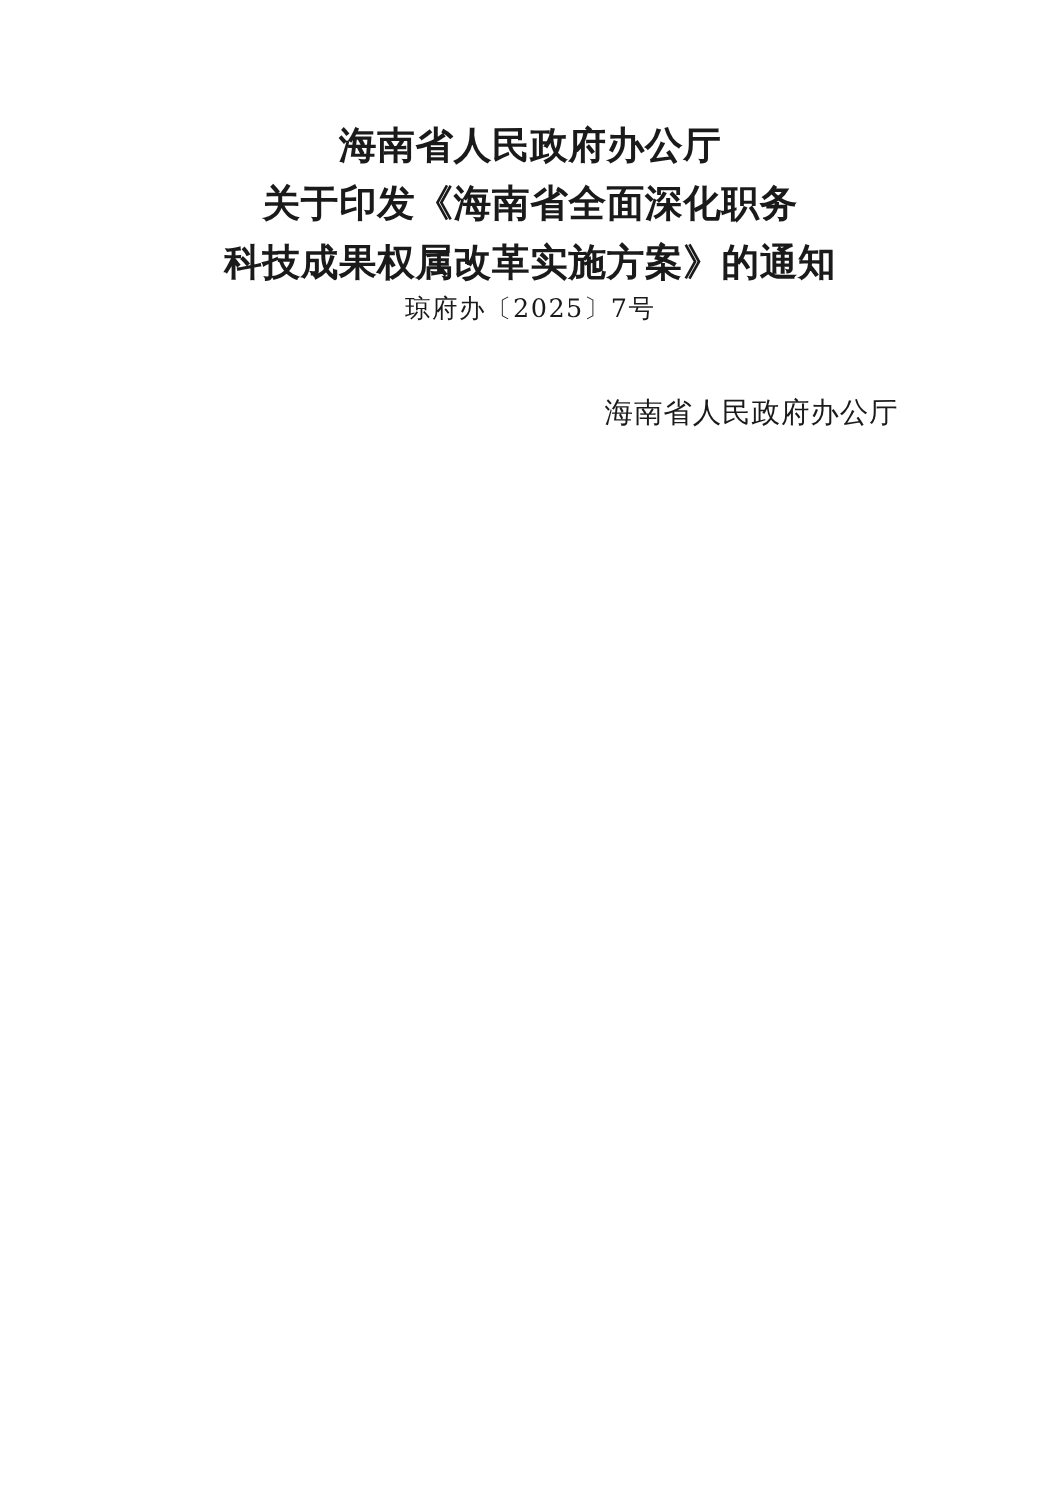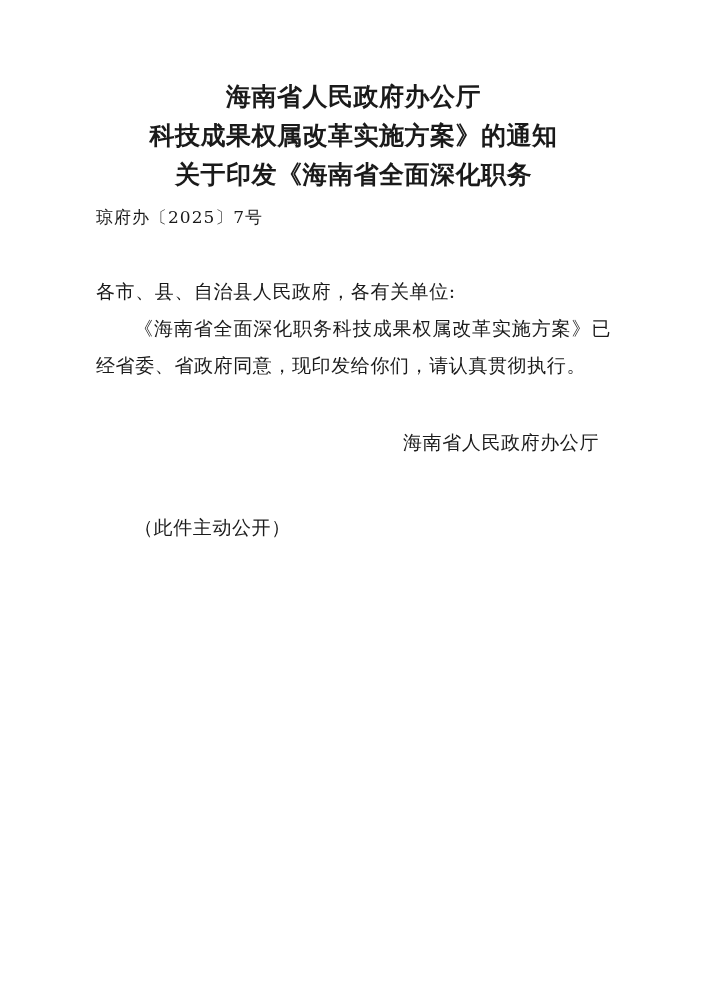--- a/index.html
+++ b/index.html
@@ -29,22 +29,21 @@
     line-height: 1.55;
     font-weight: bold;
     letter-spacing: 0.5px;
     font-family: "DejaVu Serif", "Liberation Serif", serif;
   }
   .doc-title .tline {
     display: block;
     white-space: nowrap;
   }
   .doc-number {
-    margin-top: 12px;
-    text-align: left;
+    text-align: center;
     font-size: 17px;
     letter-spacing: 1px;
     font-family: "DejaVu Serif", "Liberation Serif", serif;
   }
   .body-block {
     margin-top: 44px;
     font-size: 19px;
     line-height: 1.95;
     letter-spacing: 0.6px;
   }
@@ -78,30 +77,25 @@
     text-indent: 2em;
   }
 </style>
 </head>
 <body>
 
 <div class="page">
 
   <div class="doc-title">
     <span class="tline">海南省人民政府办公厅</span>
+    <span class="tline">关于印发《海南省全面深化职务</span>
     <span class="tline">科技成果权属改革实施方案》的通知</span>
-    <span class="tline">关于印发《海南省全面深化职务</span>
   </div>
 
   <div class="doc-number">琼府办〔2025〕7号</div>
 
-  <div class="body-block">
-    <div class="salutation">各市、县、自治县人民政府，各有关单位:</div>
-    <div class="para">《海南省全面深化职务科技成果权属改革实施方案》已经省委、省政府同意，现印发给你们，请认真贯彻执行。</div>
-  </div>
 
   <div class="signature">
     <span class="sig-line">海南省人民政府办公厅</span>
   </div>
 
-  <div class="notice">（此件主动公开）</div>
 
 </div>
 
 </body></html>

